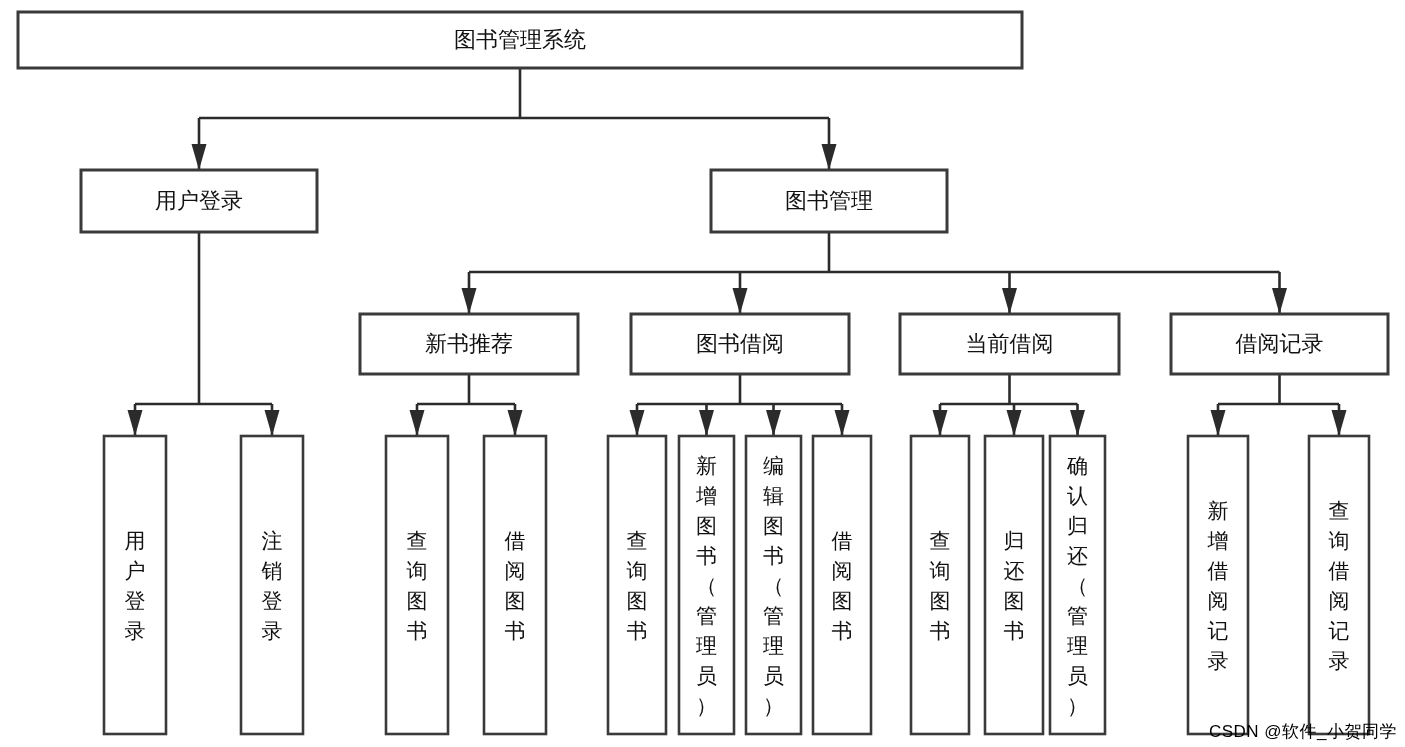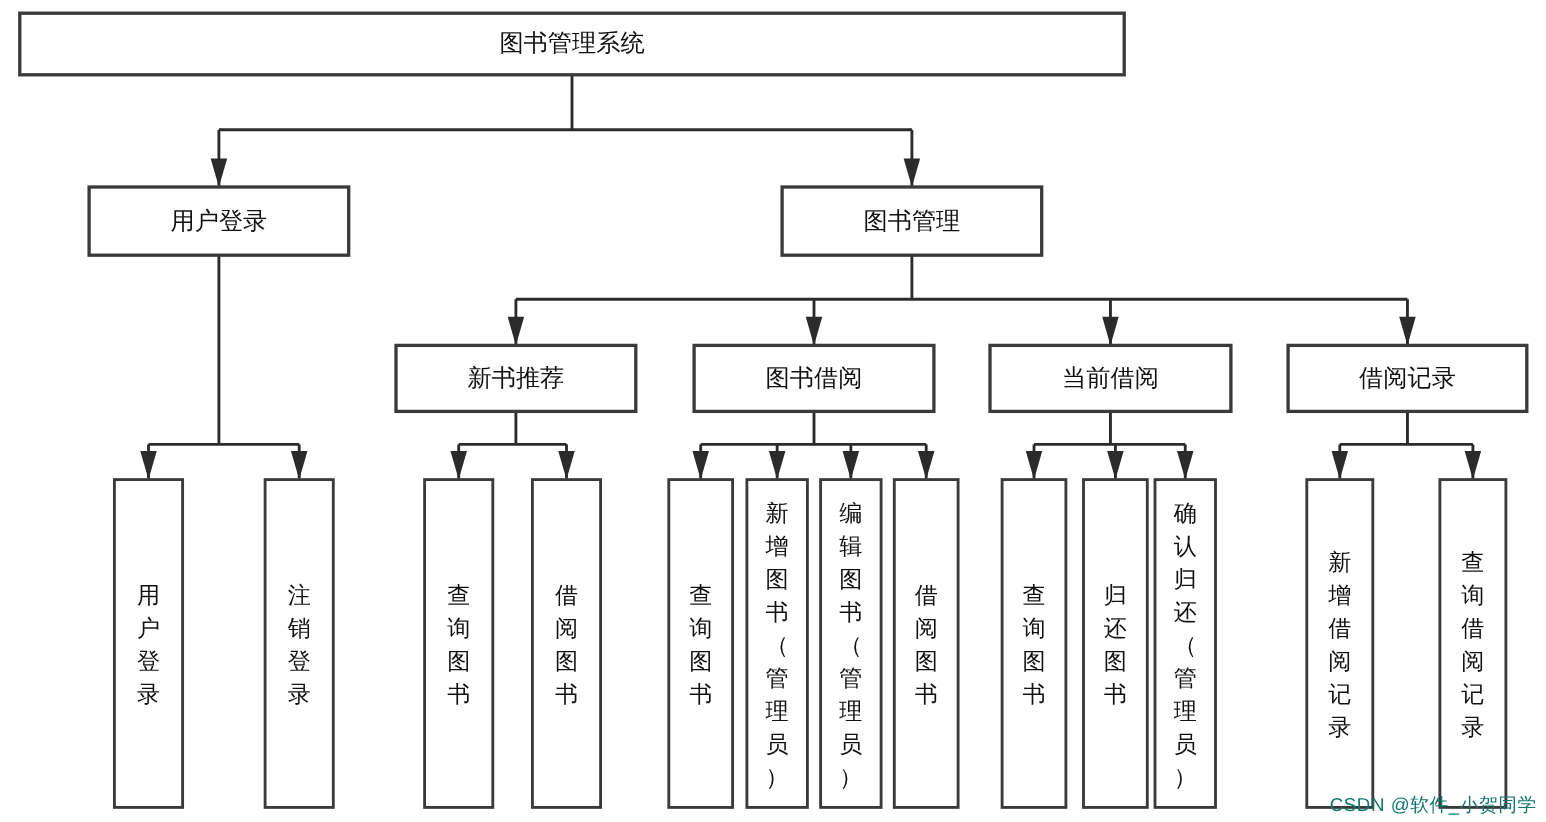--- a/index.html
+++ b/index.html
@@ -58,21 +58,21 @@
     font-size: 21px;
     fill: #111111;
     text-anchor: middle;
   }
   .watermark {
     position: absolute;
     right: 8px;
     bottom: 4px;
     font-family: "Liberation Sans", "DejaVu Sans", sans-serif;
     font-size: 17px;
-    color: #0f766e;
+    color: #000000;
     letter-spacing: 0.5px;
     white-space: nowrap;
     user-select: none;
     pointer-events: none;
   }
 </style>
 </head>
 <body>
 
 <div id="diagram-root">

